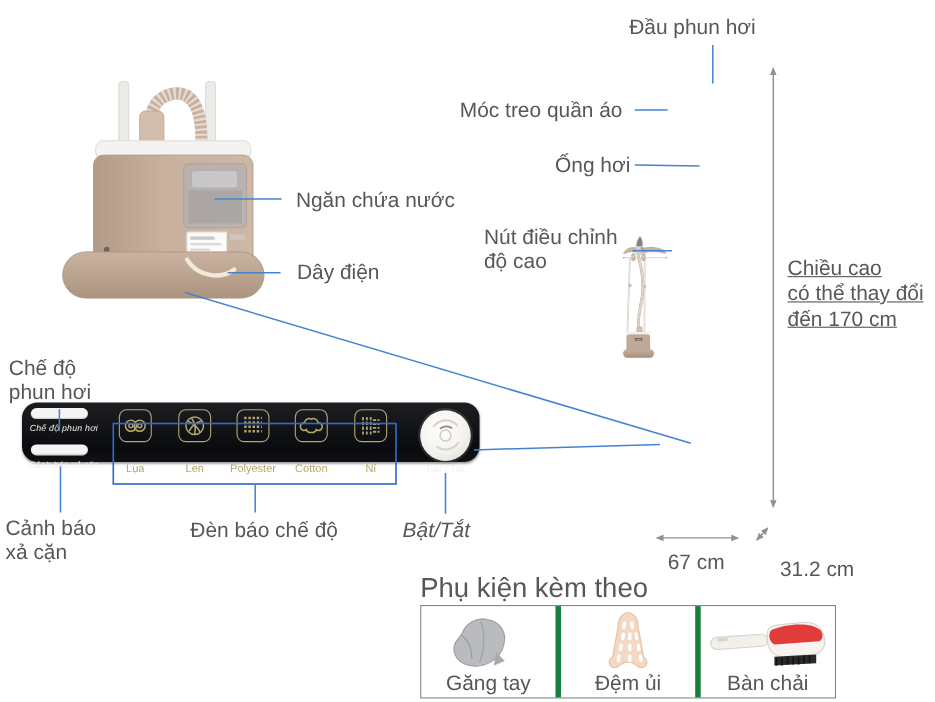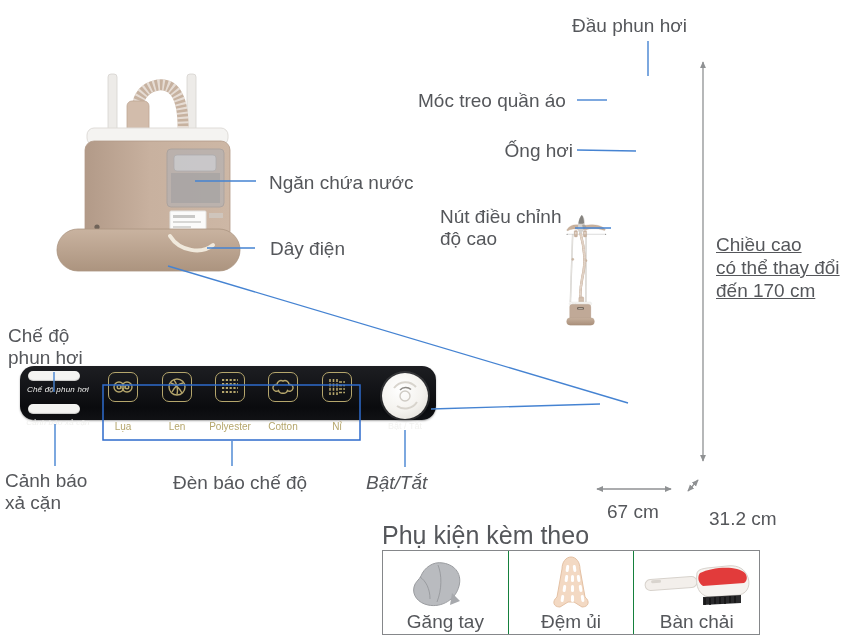--- a/index.html
+++ b/index.html
@@ -29,21 +29,21 @@
   .power-btn{position:absolute;left:362px;top:7px;width:46px;height:46px;border-radius:50%;
     background:radial-gradient(circle at 40% 35%,#ffffff 0%,#f4f2ee 55%,#dcd8d1 100%);
     box-shadow:0 0 0 2px rgba(255,255,255,.12),0 1px 3px rgba(0,0,0,.5);
     display:flex;align-items:center;justify-content:center;}
   .power-label{position:absolute;left:352px;top:55px;width:66px;text-align:center;
     font-size:9px;color:#f2f2f0;}
 
   
   .acc-table{position:absolute;left:382px;top:550px;width:378px;height:85px;display:flex;
     border:1px solid #85878a;box-sizing:border-box;}
-  .acc-cell{position:relative;flex:1;border-right:1px solid #15803d;display:flex;flex-direction:column;
+  .acc-cell{position:relative;flex:1;border-right:5px solid #15803d;display:flex;flex-direction:column;
     align-items:center;justify-content:flex-end;box-sizing:border-box;}
   .acc-cell:last-child{border-right:none;}
   .acc-cell svg{position:absolute;top:2px;left:50%;transform:translateX(-50%);}
   .acc-label{font-size:19px;line-height:21px;color:#55575b;margin-bottom:2px;}
 </style>
 </head>
 <body>
 
 <div class="stage">
 

